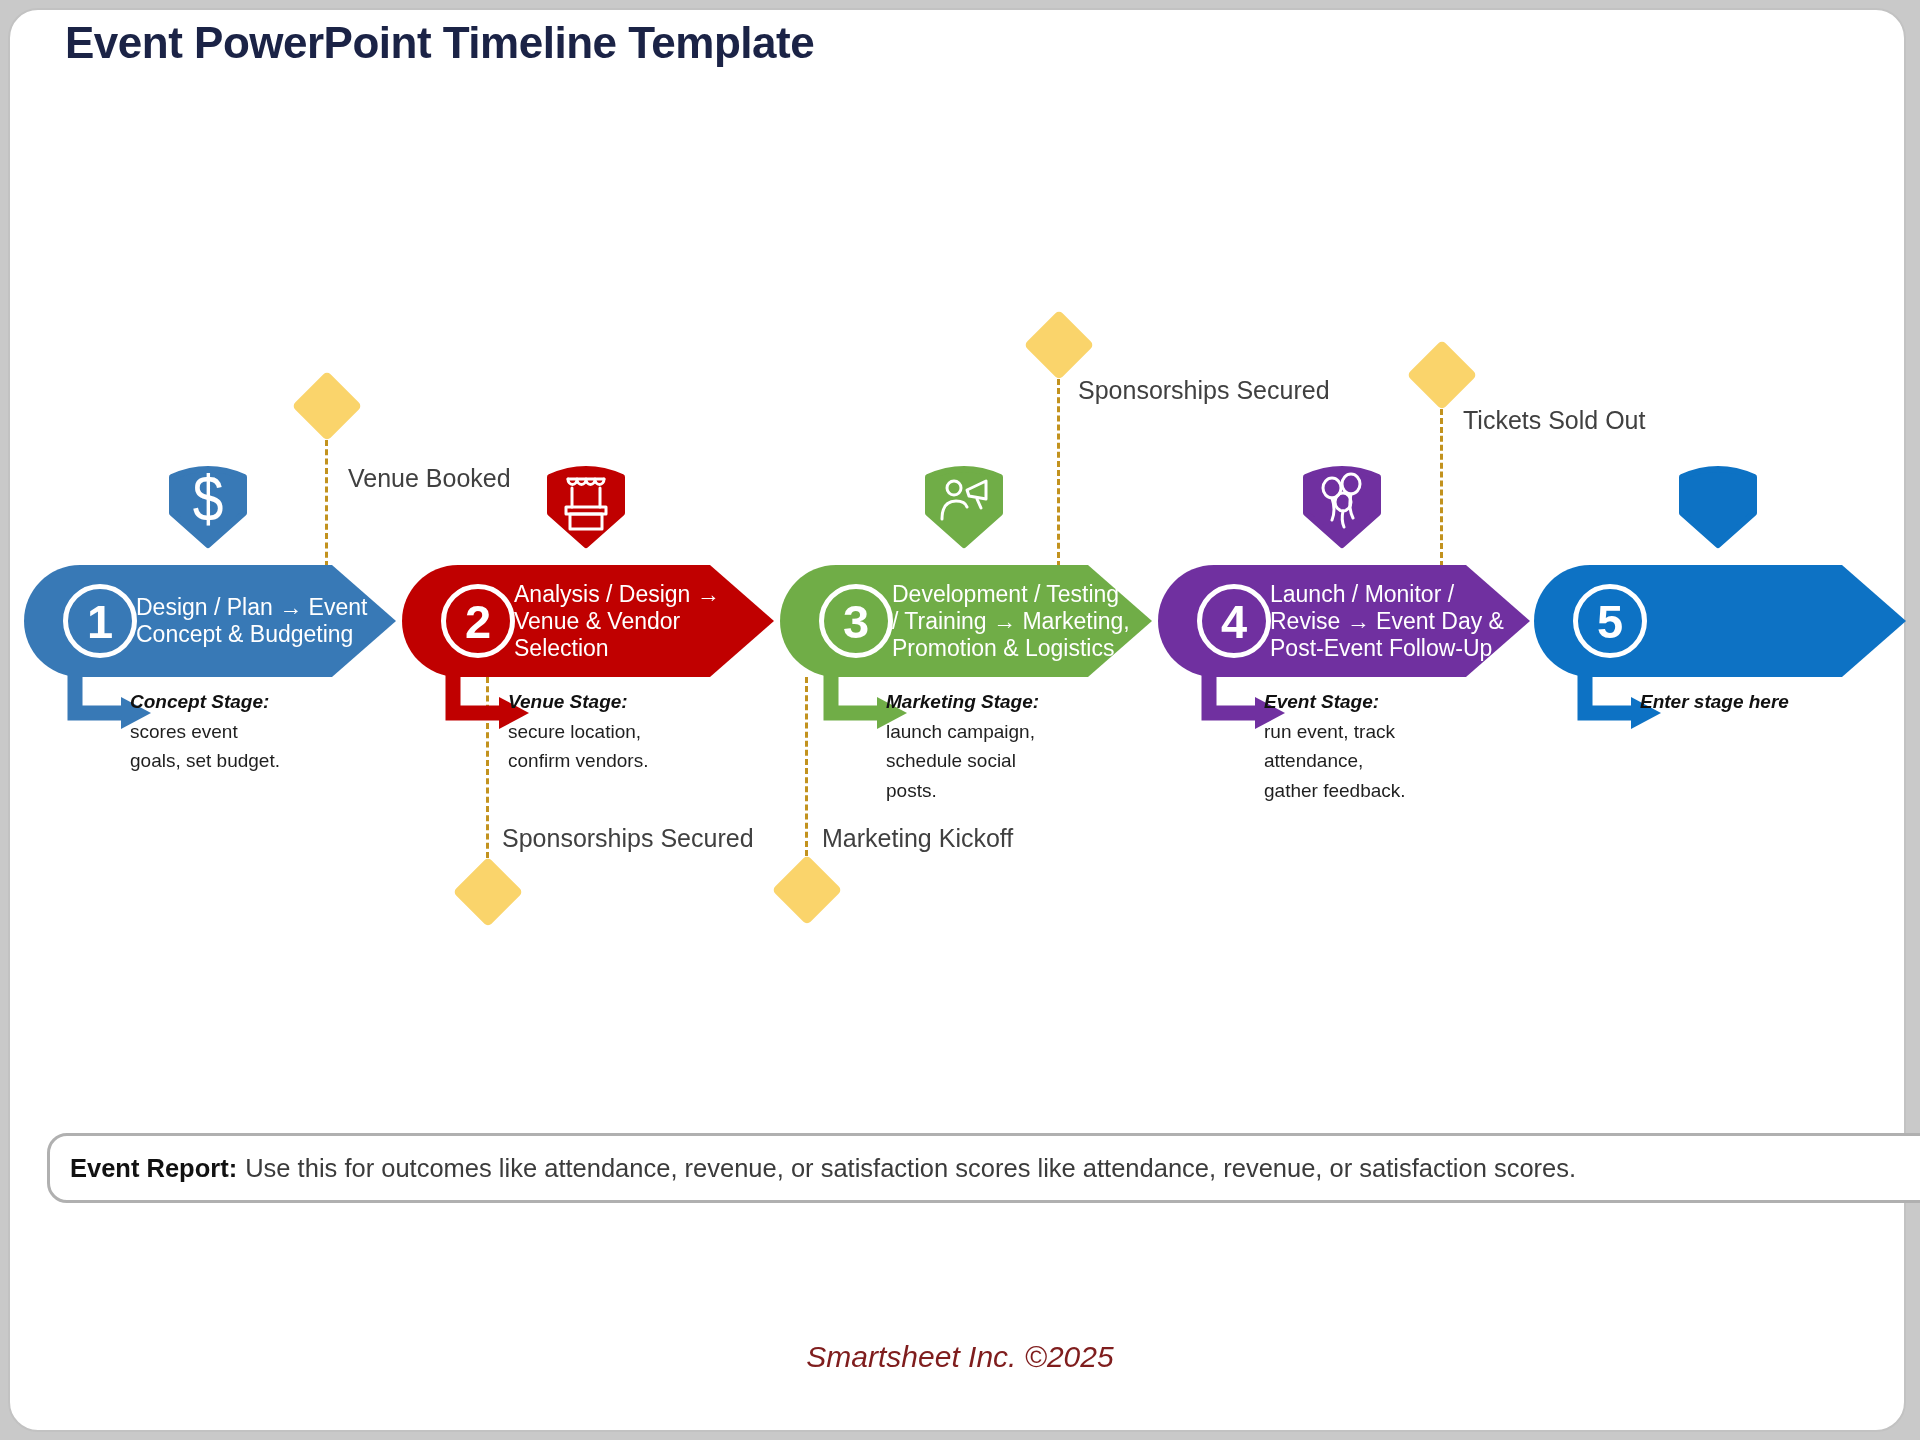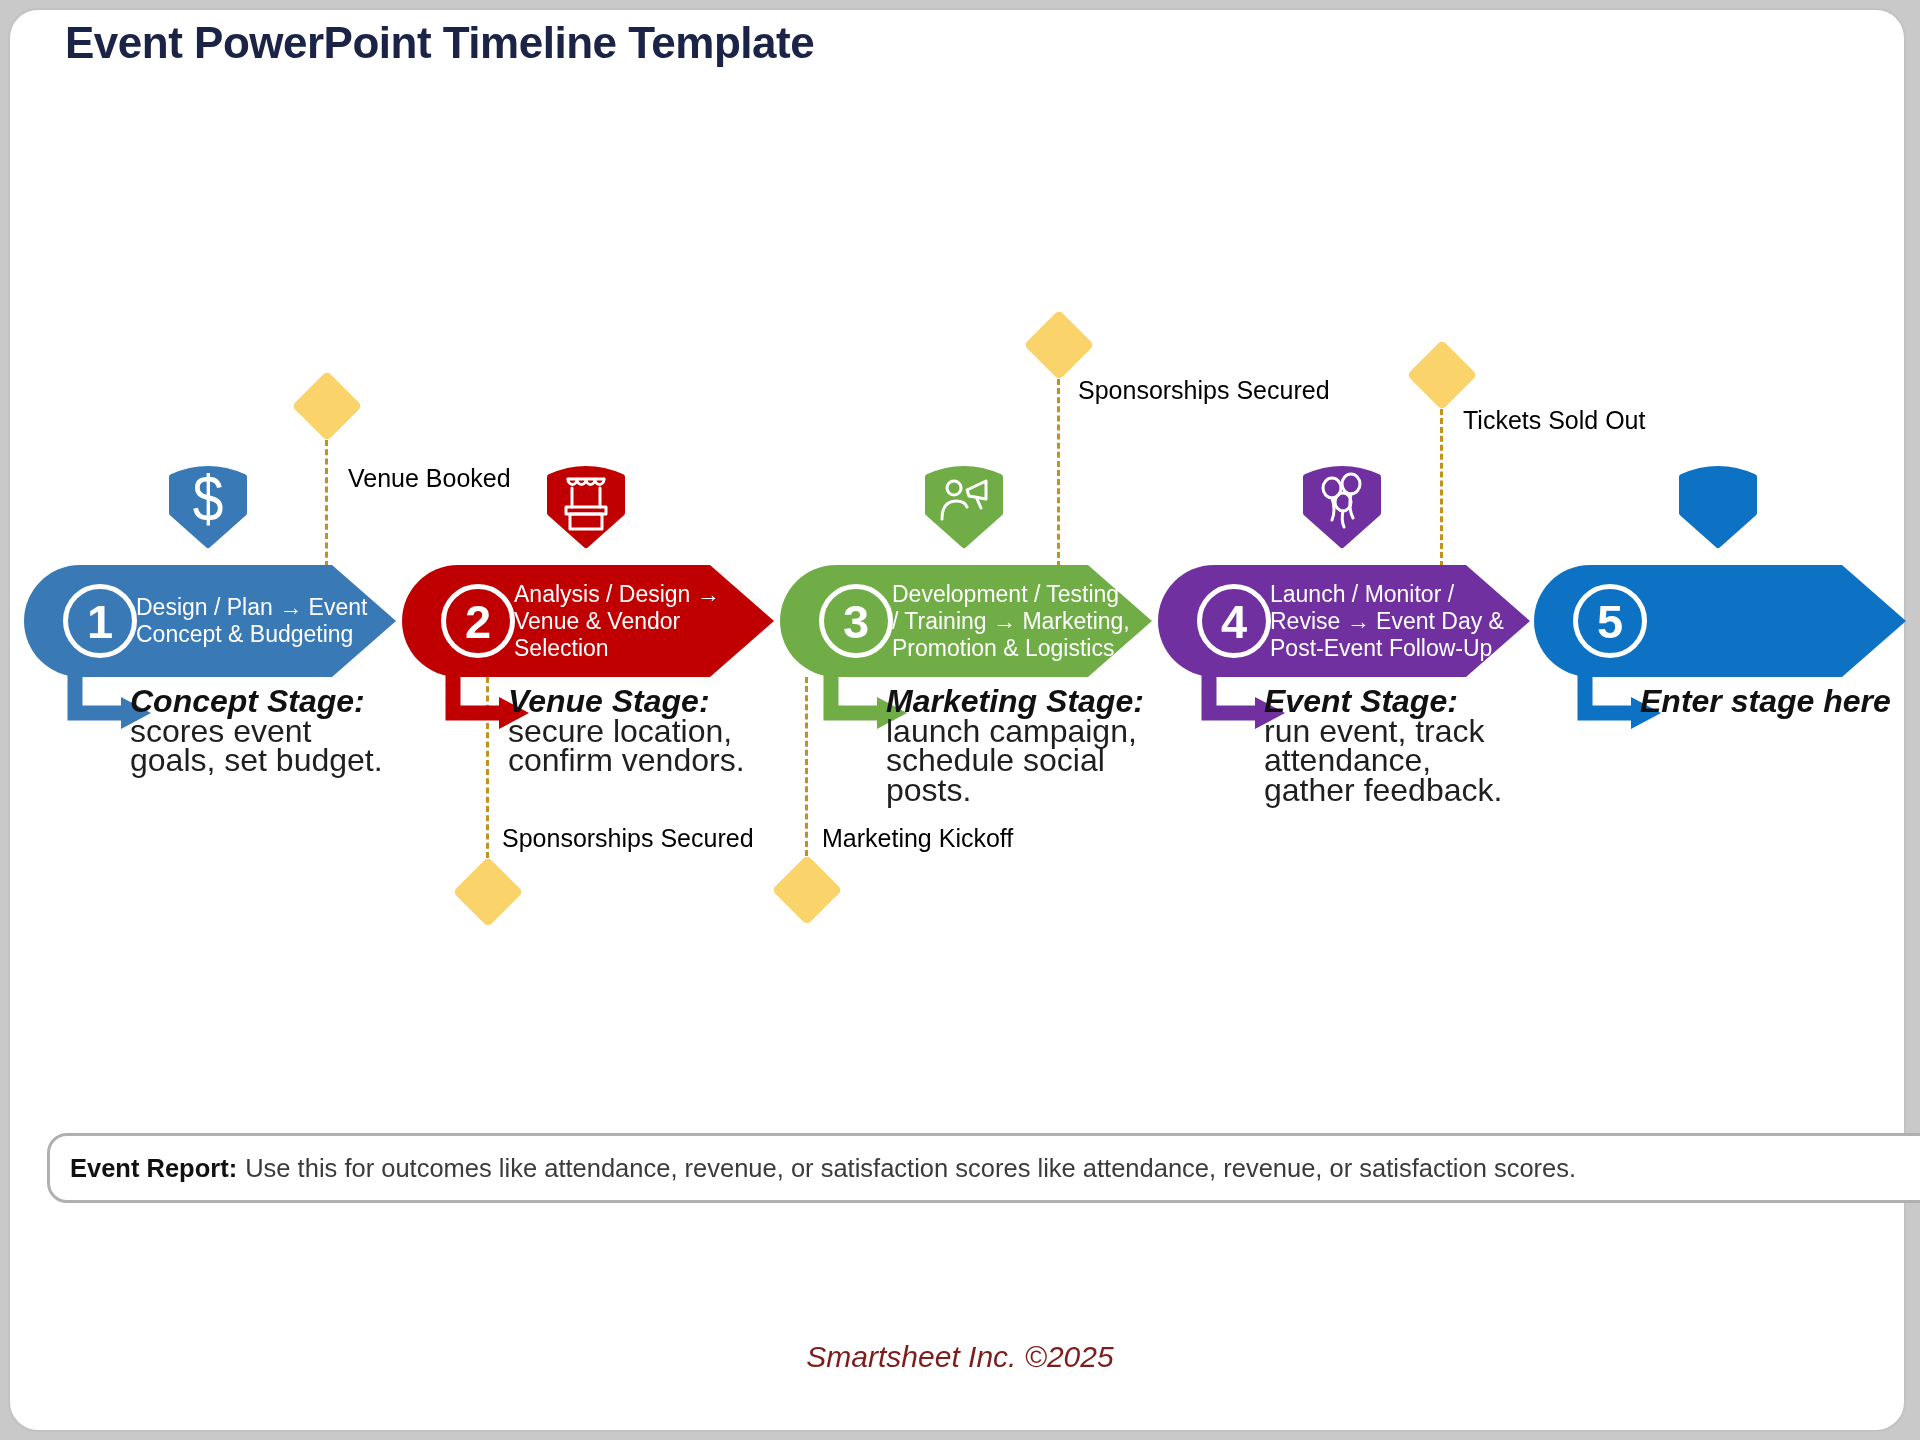--- a/index.html
+++ b/index.html
@@ -26,29 +26,29 @@
   .num { position:absolute; left:39px; top:127px; width:74px; height:74px; border:5px solid #fff;
          border-radius:50%; color:#fff; font-size:47px; font-weight:bold;
          display:flex; align-items:center; justify-content:center; }
   .bartext { position:absolute; left:112px; top:108px; width:252px; height:112px; color:#fff;
              font-size:23px; line-height:27px; display:flex; flex-direction:column; justify-content:center; }
 
   .elbow { position:absolute; left:43px; top:218px; width:90px; height:56px; }
   .elbow path { stroke:var(--c,#888); stroke-width:15; fill:none; }
   .elbow polygon { fill:var(--c,#888); }
 
-  .desc { position:absolute; left:106px; top:230px; width:264px; font-size:32px;
+  .desc { position:absolute; left:106px; top:230px; width:264px; font-size:19px;
           line-height:29.5px; color:#1f1f1f; }
   .desc .lbl { font-weight:bold; font-style:italic; color:#111; }
 
   
   .diamond { position:absolute; width:50px; height:50px; background:var(--c,#fad46b);
              transform:rotate(45deg); border-radius:5px; }
   .dash { position:absolute; width:0; border-left:3px dashed var(--c,#c2921e); }
-  .mlabel { position:absolute; font-size:25px; color:#000000; white-space:nowrap; }
+  .mlabel { position:absolute; font-size:25px; color:#404040; white-space:nowrap; }
 
   .m0 .diamond { left:302px; top:381px; } .m0 .dash { left:325px; top:440px; height:127px; } .m0 .mlabel { left:348px; top:437px;margin-top:27px; }
   .m1 .diamond { left:463px; top:867px; } .m1 .dash { left:486px; top:677px; height:181px; } .m1 .mlabel { left:502px; top:824px; }
   .m2 .diamond { left:782px; top:865px; } .m2 .dash { left:805px; top:677px; height:179px; } .m2 .mlabel { left:822px; top:824px; }
   .m3 .diamond { left:1034px; top:320px; } .m3 .dash { left:1057px; top:379px; height:188px; } .m3 .mlabel { left:1078px; top:376px; }
   .m4 .diamond { left:1417px; top:350px; } .m4 .dash { left:1440px; top:409px; height:158px; } .m4 .mlabel { left:1463px; top:406px; }
 
   
   .report { position:absolute; left:47px; top:1133px; width:1920px; height:70px;
             border:3px solid #b0b0b0; border-radius:20px; background:#fff;

